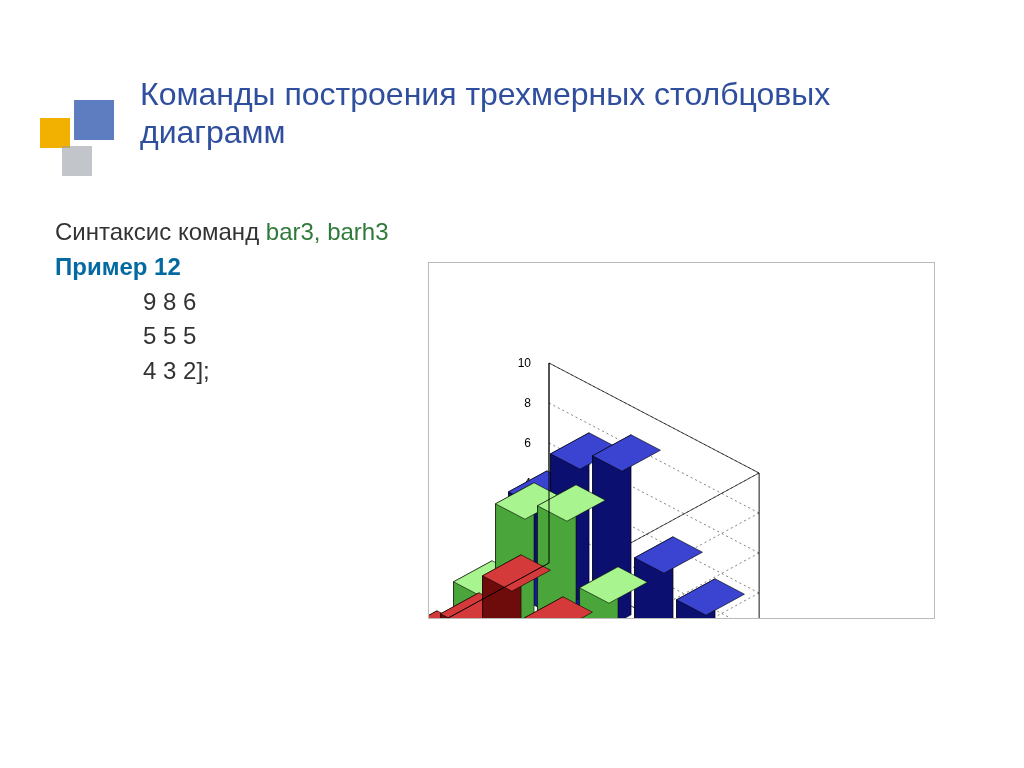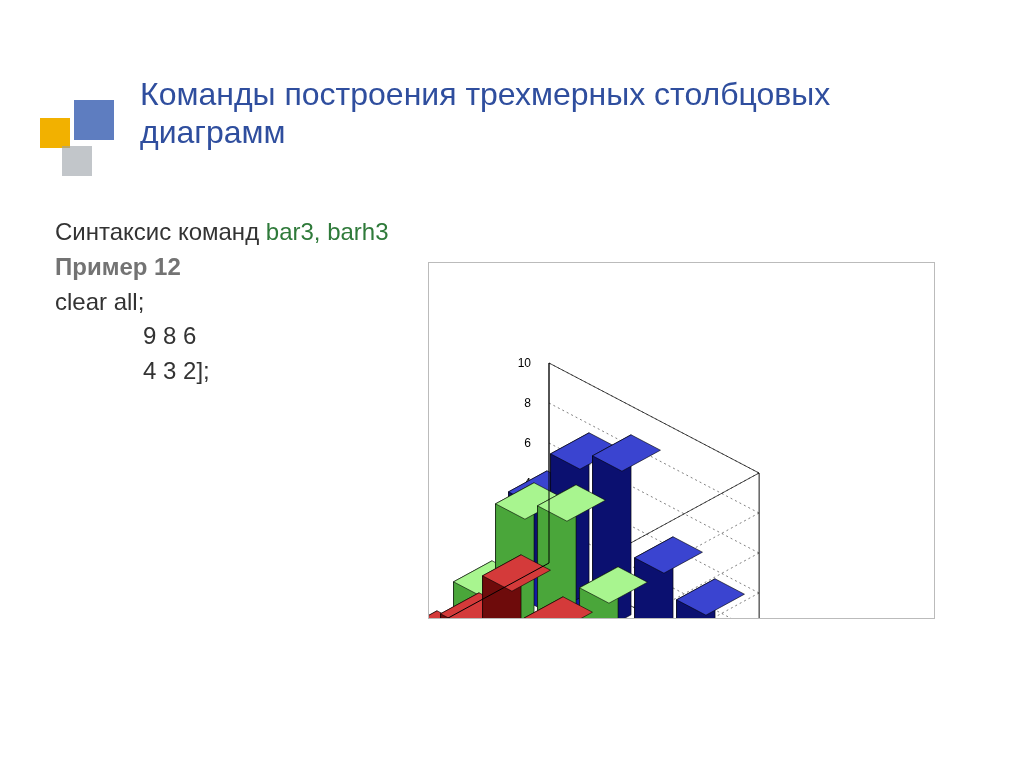--- a/index.html
+++ b/index.html
@@ -45,21 +45,21 @@
   .body {
     position: absolute;
     left: 55px;
     top: 215px;
     width: 420px;
     font-size: 24px;
     color: #333;
     line-height: 1.45;
   }
   .body .cmds { color: #2f7a3a; }
-  .body .ex   { color: #737373; font-weight: bold; }
+  .body .ex   { color: #0369a1; font-weight: bold; }
   .body .ind  { padding-left: 88px; display:block; }
 
   
   .chart-wrap {
     position: absolute;
     left: 428px;
     top: 262px;
     width: 505px;
     height: 355px;
     border: 1px solid #bbb;
@@ -98,22 +98,22 @@
     <div class="sq sq3"></div>
   </div>
 
   <div class="title">Команды построения трехмерных столбцовых диаграмм</div>
 
   <div class="body">
     <div>
       <span>Синтаксис команд </span><span class="cmds">bar3, barh3</span>
     </div>
     <div class="ex">Пример 12</div>
-    <div>clear all;</div>
     <span class="ind">9 8 6</span>
+    <span class="ind">5 5 5</span>
     <span class="ind">4 3 2];</span>
   </div>
 
   <div class="chart-wrap">
     <svg id="chart-svg" width="505" height="355" viewBox="0 0 505 355">
         <polygon points="120,300 330,410 330,210 120,100" fill="#fff" stroke="#000" stroke-width=".7"></polygon>
         <polygon points="330,410 165,500 165,300 330,210" fill="#fff" stroke="#000" stroke-width=".7"></polygon>
         <polygon points="120,300 330,410 165,500 -45,390" fill="#fff" stroke="#000" stroke-width=".7"></polygon>
         <line x1="120" y1="300" x2="330" y2="410" class="grid-line"></line>
         <line x1="330" y1="410" x2="165" y2="500" class="grid-line"></line>

